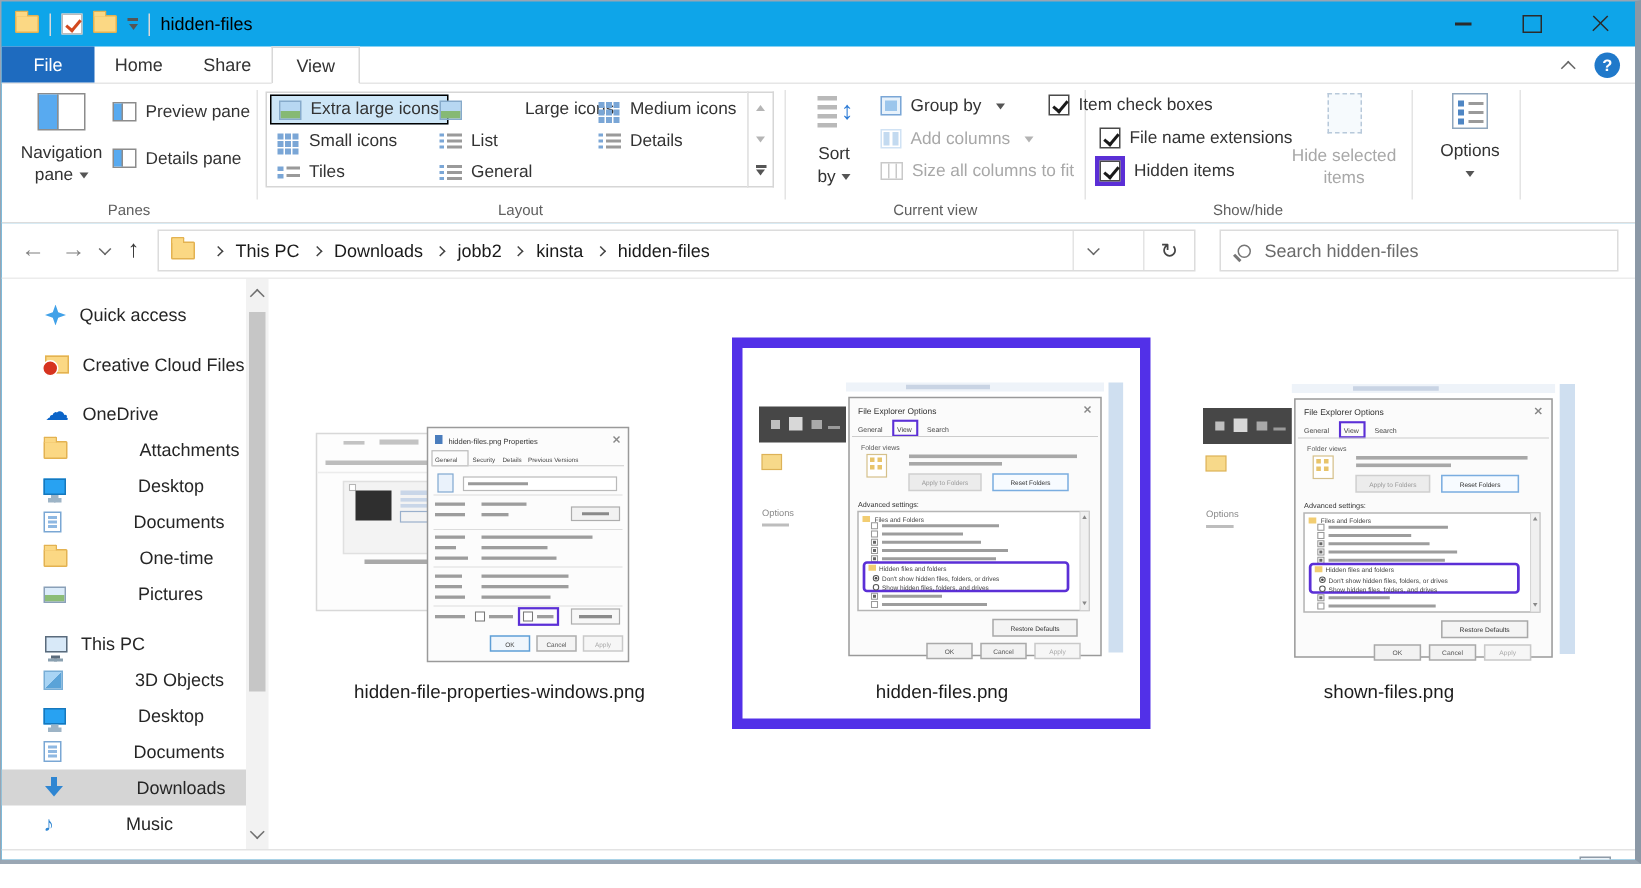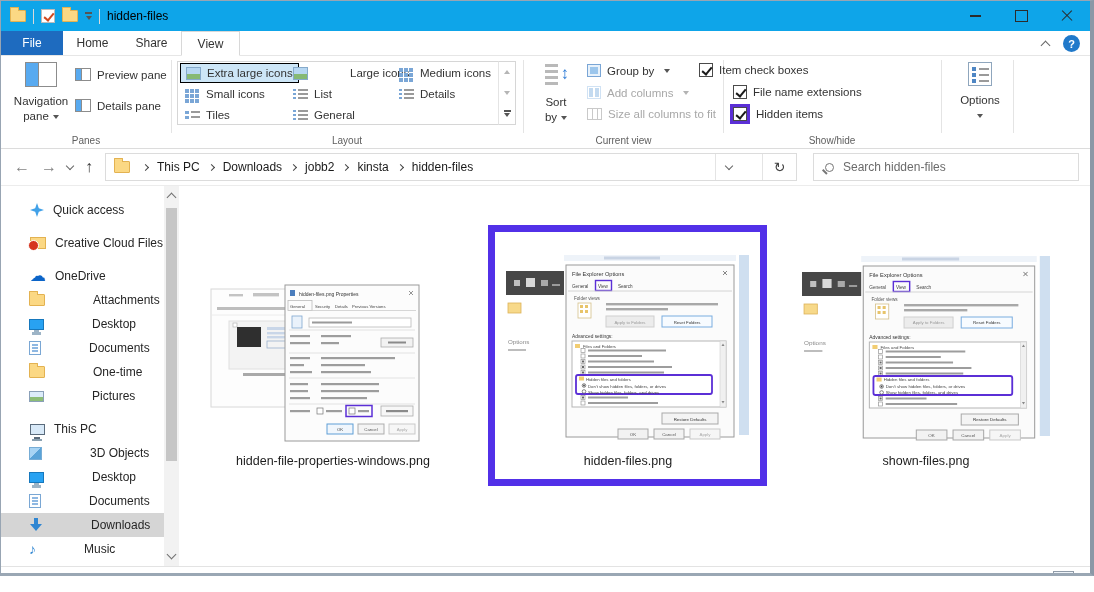--- a/index.html
+++ b/index.html
@@ -287,20 +287,25 @@
     </div>
     <div class="rrow" style="left:732px;top:29px;">
       <span class="rchk"></span>
       <span>File name extensions</span>
     </div>
     <div class="rrow" style="left:729px;top:48px;">
       <span class="purple-wrap">
           <span class="rchk"></span>
         </span>
       <span>Hidden items</span>
+    </div>
+    <div class="bigbtn gray-txt" style="left:856px;top:6px;width:78px;">
+      <span class="ico-hidesel"></span>
+      <div class="blabel"><span>Hide selected</span><br>
+        <span>items</span></div>
     </div>
     <div class="grouplabel" style="left:725px;width:212px;">Show/hide</div>
     <div class="rsep" style="left:940px;"></div>
 
     <div class="bigbtn" style="left:950px;top:6px;width:58px;">
       <span class="ico-options"></span>
       <div class="blabel"><span>Options</span><br>
         <span class="tri" style="margin-left:0;"></span></div>
     </div>
     <div class="rsep" style="left:1012px;"></div>

